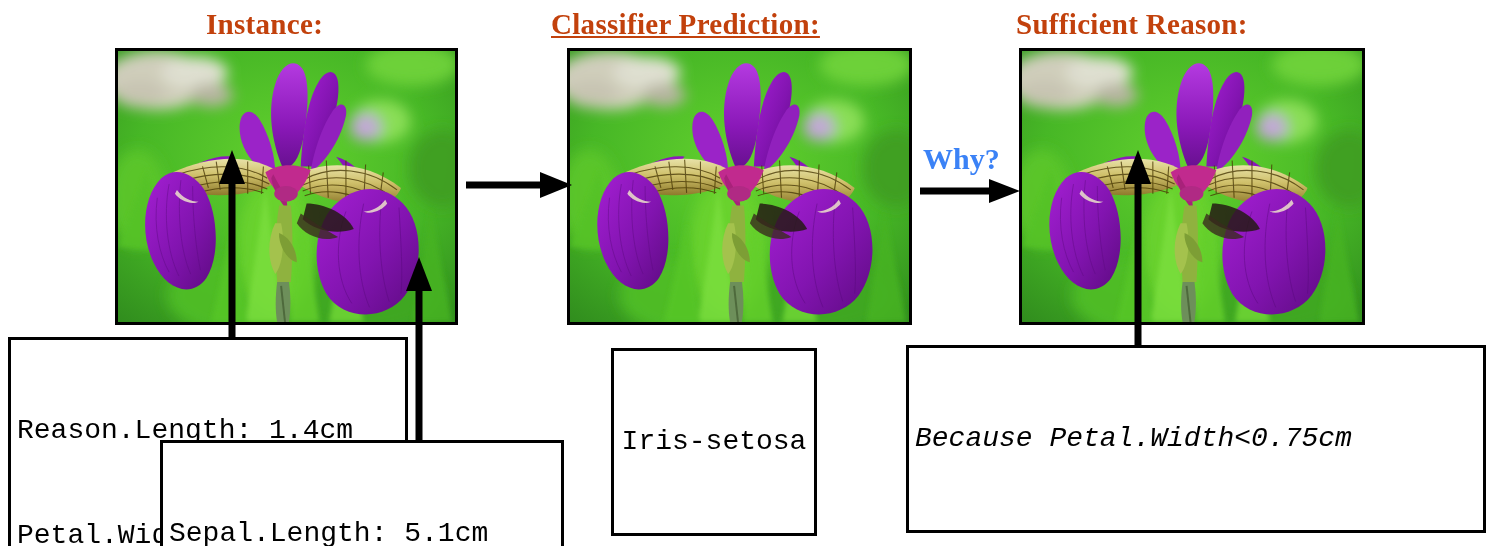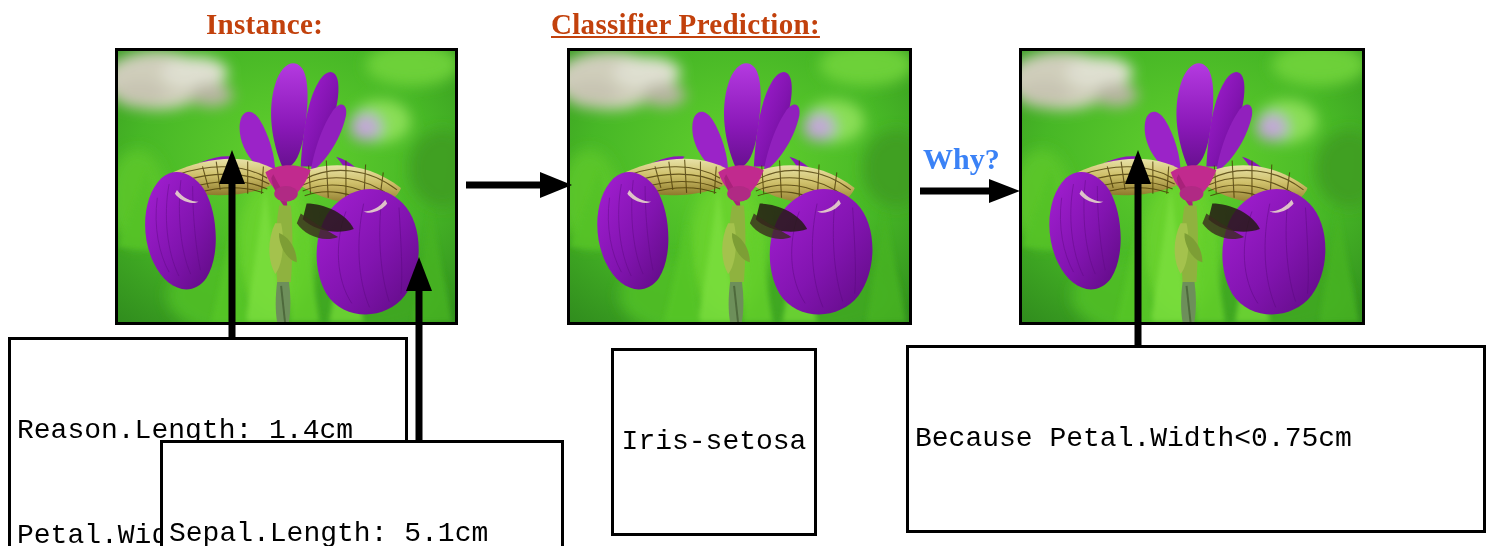--- a/index.html
+++ b/index.html
@@ -361,20 +361,21 @@
   <div class="mono-box" style="left:611px; top:348px; width:206px; text-align:center;">
     <div>Iris-setosa</div>
   </div>
 
   <div class="why-label" style="left:921px; top:142px;">Why?</div>
   <svg class="arrow-h" style="left:918px; top:174px; width:104px; height:34px;" viewBox="0 0 104 34">
     <line x1="2" y1="17" x2="80" y2="17" stroke="#000" stroke-width="7"></line>
     <polygon points="102,17 71,5 71,29" fill="#000"></polygon>
   </svg>
 
+  <div class="panel-title" style="left:1016px; top:8px;">Sufficient Reason:</div>
 
   <div class="photo" style="left:1019px; top:48px; width:346px; height:277px;">
     <svg viewBox="0 0 343 277" preserveAspectRatio="none">
       <defs>
         <radialGradient id="g_bg3" cx="50%" cy="40%" r="80%">
           <stop offset="0%" stop-color="#63d12e"></stop>
           <stop offset="55%" stop-color="#47b726"></stop>
           <stop offset="100%" stop-color="#2f8a1d"></stop>
         </radialGradient>
         <linearGradient id="g_pet_c" x1="0%" y1="0%" x2="100%" y2="100%">
@@ -488,17 +489,17 @@
         <path d="M272 152 C266 160 258 164 250 164 C258 168 270 162 274 156 Z"></path>
       </g>
     </svg>
   </div>
 
   <svg class="arrow-v" style="left:1122px; top:148px; width:32px; height:200px;" viewBox="0 0 32 200">
     <line x1="16" y1="200" x2="16" y2="30" stroke="#000" stroke-width="7"></line>
     <polygon points="16,2 3,36 29,36" fill="#000"></polygon>
   </svg>
 
-  <div class="mono-box" style="left:906px; top:345px; width:580px;">
+  <div class="mono-box" style="left:906px; top:345px; width:580px;font-style:italic;">
     <div>Because Petal.Width&lt;0.75cm</div>
   </div>
 
 </div>
 
 </body></html>

